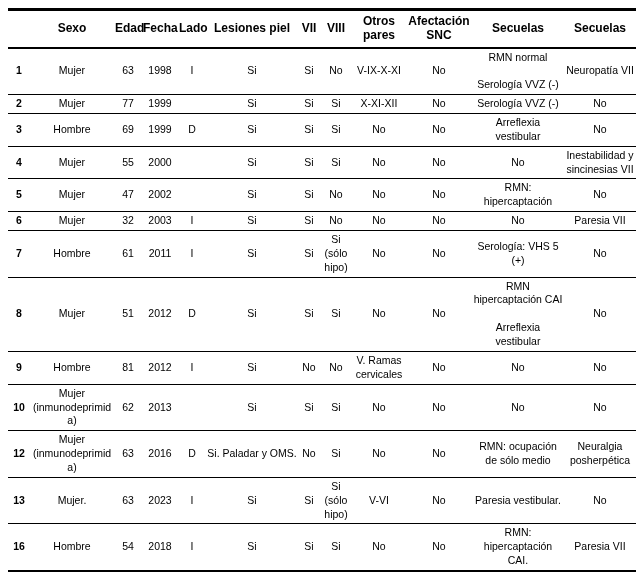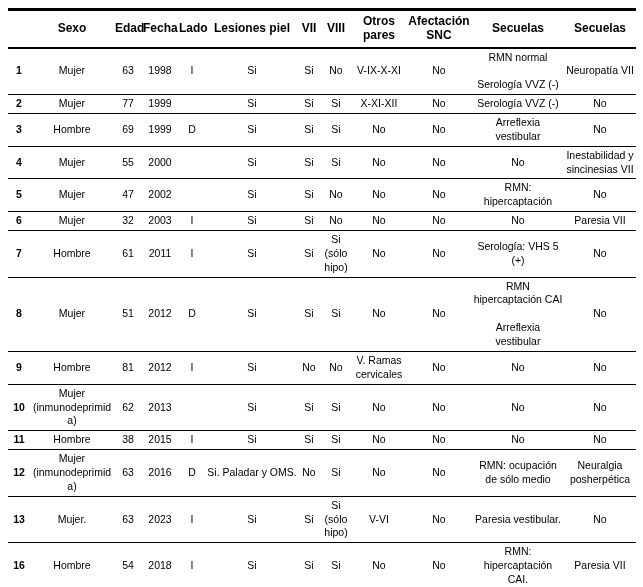--- a/index.html
+++ b/index.html
@@ -236,34 +236,20 @@
           <td class="col-lado"></td>
           <td class="col-lesiones">Si</td>
           <td class="col-vii">Si</td>
           <td class="col-viii">Si</td>
           <td class="col-otros">No</td>
           <td class="col-snc">No</td>
           <td class="col-pruebas">No</td>
           <td class="col-secuelas">No</td>
         </tr>
         <tr>
-          <td class="col-num">11</td>
-          <td class="col-sexo">Hombre</td>
-          <td class="col-edad">38</td>
-          <td class="col-fecha">2015</td>
-          <td class="col-lado">I</td>
-          <td class="col-lesiones">Si</td>
-          <td class="col-vii">Si</td>
-          <td class="col-viii">Si</td>
-          <td class="col-otros">No</td>
-          <td class="col-snc">No</td>
-          <td class="col-pruebas">No</td>
-          <td class="col-secuelas">No</td>
-        </tr>
-        <tr>
           <td class="col-num">12</td>
           <td class="col-sexo">Mujer (inmunodeprimida)</td>
           <td class="col-edad">63</td>
           <td class="col-fecha">2016</td>
           <td class="col-lado">D</td>
           <td class="col-lesiones">Si. Paladar y OMS.</td>
           <td class="col-vii">No</td>
           <td class="col-viii">Si</td>
           <td class="col-otros">No</td>
           <td class="col-snc">No</td>

